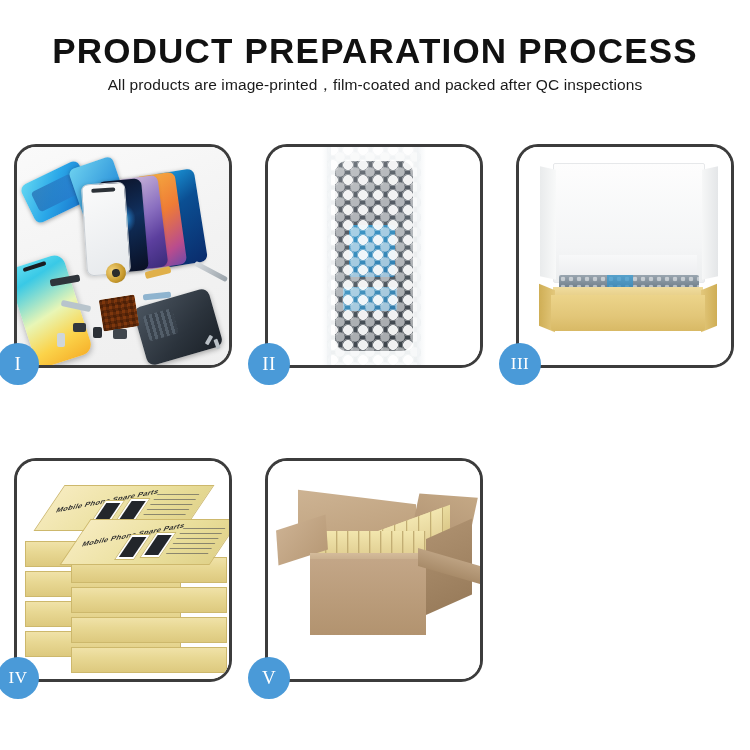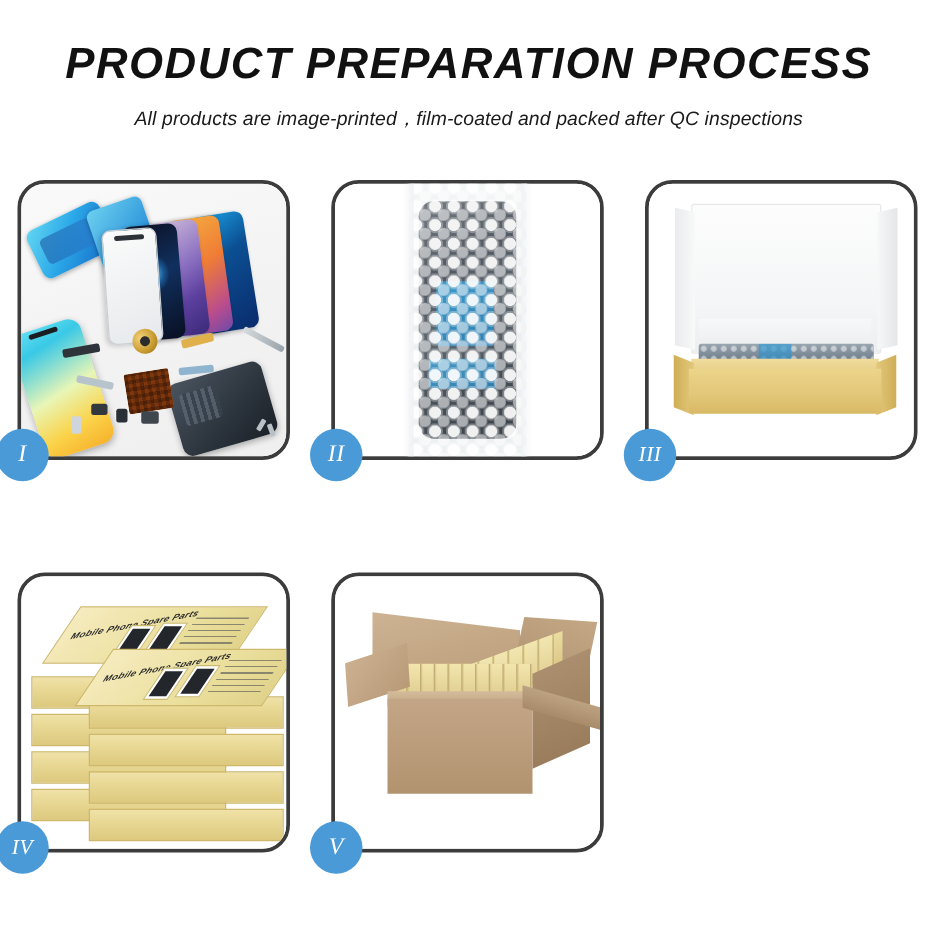--- a/index.html
+++ b/index.html
@@ -7,40 +7,40 @@
     padding: 0;
     background: #ffffff;
   }
   body {
     width: 750px;
     height: 750px;
     font-family: "Liberation Sans", sans-serif;
     overflow: hidden;
     position: relative;
   }
-  .page { position: relative; width: 750px; height: 750px; background: #ffffff; font-style: italic; }
+  .page { position: relative; width: 750px; height: 750px; background: #ffffff; }
 
   
   .header { position: absolute; left: 0; top: 30px; width: 750px; text-align: center; }
   .title {
     font-family: "Liberation Sans", sans-serif;
     font-size: 35px;
     font-weight: 700;
     letter-spacing: 1.2px;
     color: #111111;
     line-height: 42px;
     white-space: nowrap;
   }
   .subtitle {
     font-family: "Liberation Sans", sans-serif;
     font-size: 15.5px;
     font-weight: 400;
     color: #1a1a1a;
     line-height: 22px;
-    margin-top: 13px;
+    margin-top: 2px;
     letter-spacing: 0.1px;
     white-space: nowrap;
   }
 
   
   .grid { position: absolute; left: 14px; top: 144px; width: 722px; height: 540px; }
   .panel {
     position: absolute;
     width: 218px;
     height: 224px;

